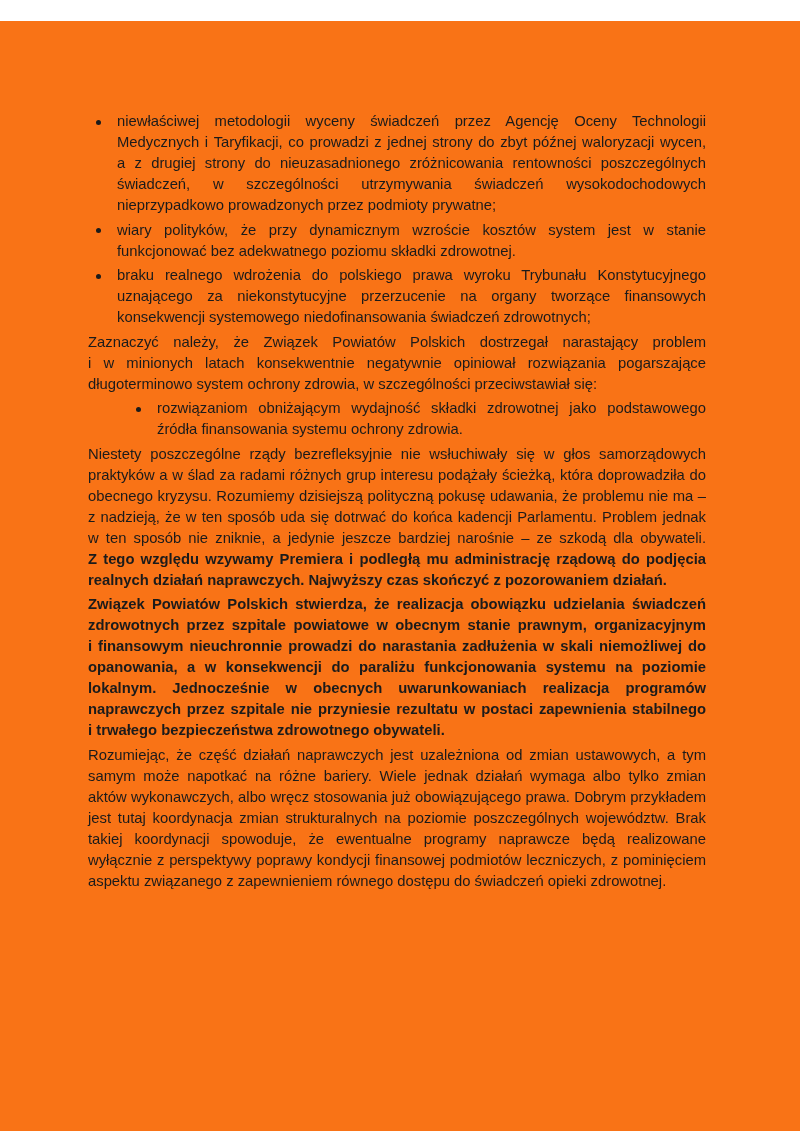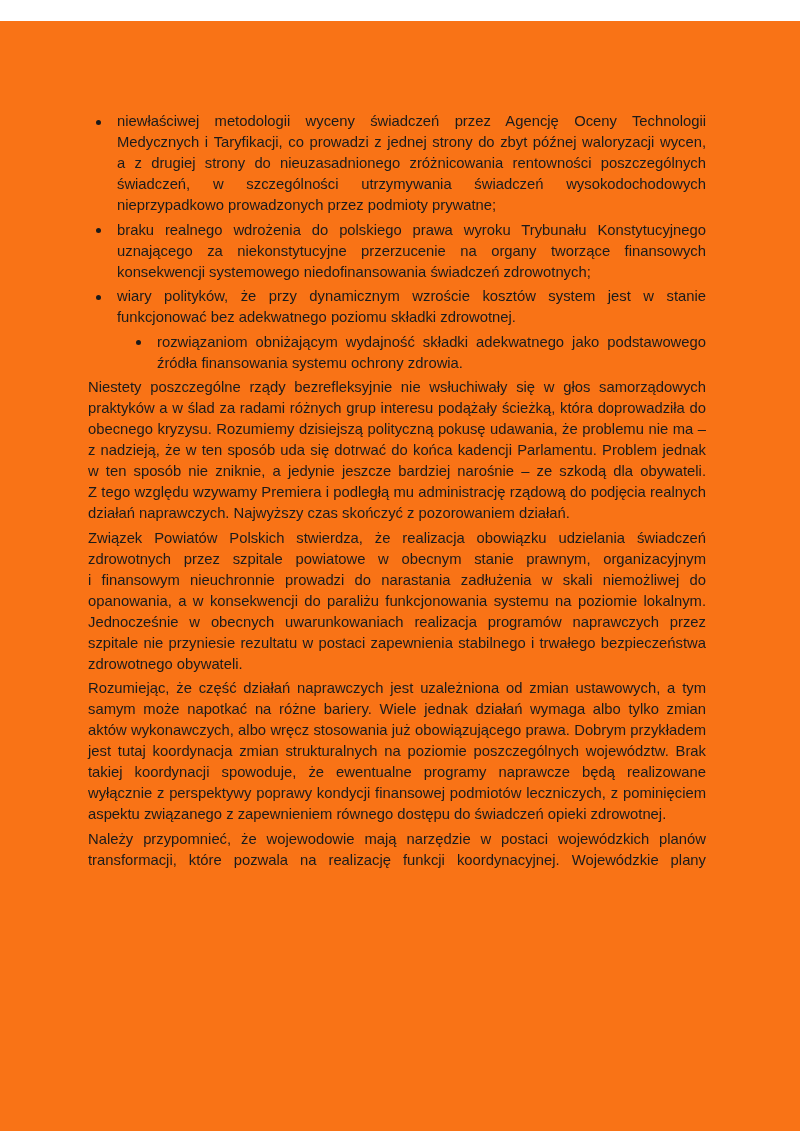--- a/index.html
+++ b/index.html
@@ -29,56 +29,56 @@
   .dot {
     position: absolute;
     top: 8.5px;
     width: 5px;
     height: 5px;
     border-radius: 50%;
     background: #1b1b1b;
   }
   .li.l1 > .dot { left: 8px; }
   .li.l2 > .dot { left: 48px; }
-  .bold, b { font-weight: normal; }
+  .bold, b { font-weight: bold; }
   
   .cont { text-align-last: justify; }
 </style>
 </head>
 <body>
 
 <div class="page">
   <div class="content">
 
     <div class="li l1">
       <span class="dot"></span>
       <span>niewłaściwej metodologii wyceny świadczeń przez Agencję Oceny Technologii Medycznych i&nbsp;Taryfikacji, co prowadzi z&nbsp;jednej strony do zbyt późnej waloryzacji wycen, a&nbsp;z&nbsp;drugiej strony do nieuzasadnionego zróżnicowania rentowności poszczególnych świadczeń, w&nbsp;szczególności utrzymywania świadczeń wysokodochodowych nieprzypadkowo prowadzonych przez podmioty prywatne;</span>
     </div>
 
     <div class="li l1">
       <span class="dot"></span>
-      <span>braku realnego wdrożenia do polskiego prawa wyroku Trybunału Konstytucyjnego uznającego za niekonstytucyjne przerzucenie na organy tworzące finansowych konsekwencji systemowego niedofinansowania świadczeń zdrowotnych;</span>
+      <span>wiary polityków, że przy dynamicznym wzroście kosztów system jest w&nbsp;stanie funkcjonować bez adekwatnego poziomu składki zdrowotnej.</span>
     </div>
 
     <div class="li l1">
       <span class="dot"></span>
-      <span>wiary polityków, że przy dynamicznym wzroście kosztów system jest w&nbsp;stanie funkcjonować bez adekwatnego poziomu składki zdrowotnej.</span>
+      <span>braku realnego wdrożenia do polskiego prawa wyroku Trybunału Konstytucyjnego uznającego za niekonstytucyjne przerzucenie na organy tworzące finansowych konsekwencji systemowego niedofinansowania świadczeń zdrowotnych;</span>
     </div>
 
 
+    <p>Zaznaczyć należy, że Związek Powiatów Polskich dostrzegał narastający problem i&nbsp;w&nbsp;minionych latach konsekwentnie negatywnie opiniował rozwiązania pogarszające długoterminowo system ochrony zdrowia, w&nbsp;szczególności przeciwstawiał się:</p>
 
 
     <div class="li l2">
       <span class="dot"></span>
-      <span>rozwiązaniom obniżającym wydajność składki adekwatnego jako podstawowego źródła finansowania systemu ochrony zdrowia.</span>
+      <span>rozwiązaniom obniżającym wydajność składki zdrowotnej jako podstawowego źródła finansowania systemu ochrony zdrowia.</span>
     </div>
 
 
     <p><span>Niestety poszczególne rządy bezrefleksyjnie nie wsłuchiwały się w&nbsp;głos samorządowych praktyków a&nbsp;w&nbsp;ślad za radami różnych grup interesu podążały ścieżką, która doprowadziła do obecnego kryzysu. Rozumiemy dzisiejszą polityczną pokusę udawania, że problemu nie ma – z&nbsp;nadzieją, że w&nbsp;ten sposób uda się dotrwać do końca kadencji Parlamentu. Problem jednak w&nbsp;ten sposób nie zniknie, a&nbsp;jedynie jeszcze bardziej narośnie – ze szkodą dla obywateli. </span><b>Z&nbsp;tego względu wzywamy Premiera i&nbsp;podległą mu administrację rządową do podjęcia realnych działań naprawczych. Najwyższy czas skończyć z&nbsp;pozorowaniem działań.</b></p>
 
     <p class="bold">Związek Powiatów Polskich stwierdza, że realizacja obowiązku udzielania świadczeń zdrowotnych przez szpitale powiatowe w&nbsp;obecnym stanie prawnym, organizacyjnym i&nbsp;finansowym nieuchronnie prowadzi do narastania zadłużenia w&nbsp;skali niemożliwej do opanowania, a&nbsp;w&nbsp;konsekwencji do paraliżu funkcjonowania systemu na poziomie lokalnym. Jednocześnie w&nbsp;obecnych uwarunkowaniach realizacja programów naprawczych przez szpitale nie przyniesie rezultatu w&nbsp;postaci zapewnienia stabilnego i&nbsp;trwałego bezpieczeństwa zdrowotnego obywateli.</p>
 
     <p>Rozumiejąc, że część działań naprawczych jest uzależniona od zmian ustawowych, a&nbsp;tym samym może napotkać na różne bariery. Wiele jednak działań wymaga albo tylko zmian aktów wykonawczych, albo wręcz stosowania już obowiązującego prawa. Dobrym przykładem jest tutaj koordynacja zmian strukturalnych na poziomie poszczególnych województw. Brak takiej koordynacji spowoduje, że ewentualne programy naprawcze będą realizowane wyłącznie z&nbsp;perspektywy poprawy kondycji finansowej podmiotów leczniczych, z&nbsp;pominięciem aspektu związanego z&nbsp;zapewnieniem równego dostępu do świadczeń opieki zdrowotnej.</p>
 
-    <p class="cont">Należy przypomnieć, że wojewodowie mają narzędzie w&nbsp;postaci wojewódzkich planów transformacji, które pozwala na realizację funkcji koordynacyjnej. Wojewódzkie plany</p>
 
   </div>
 </div>
 
 </body></html>

